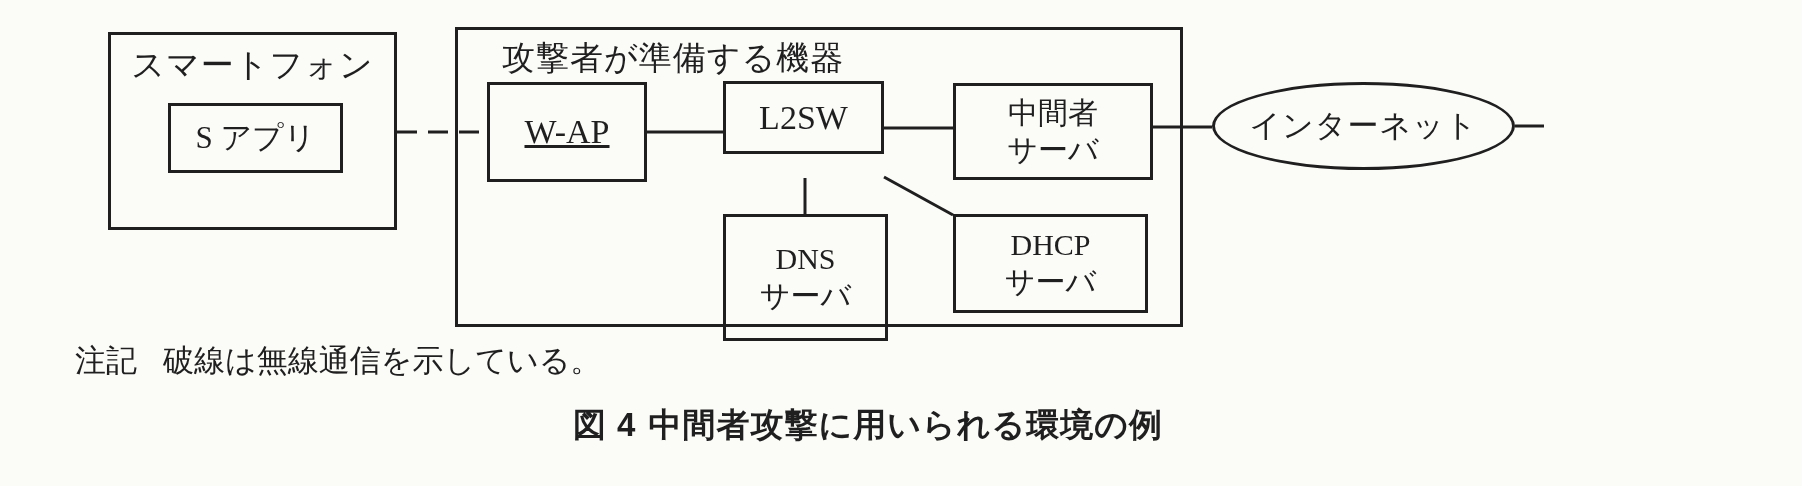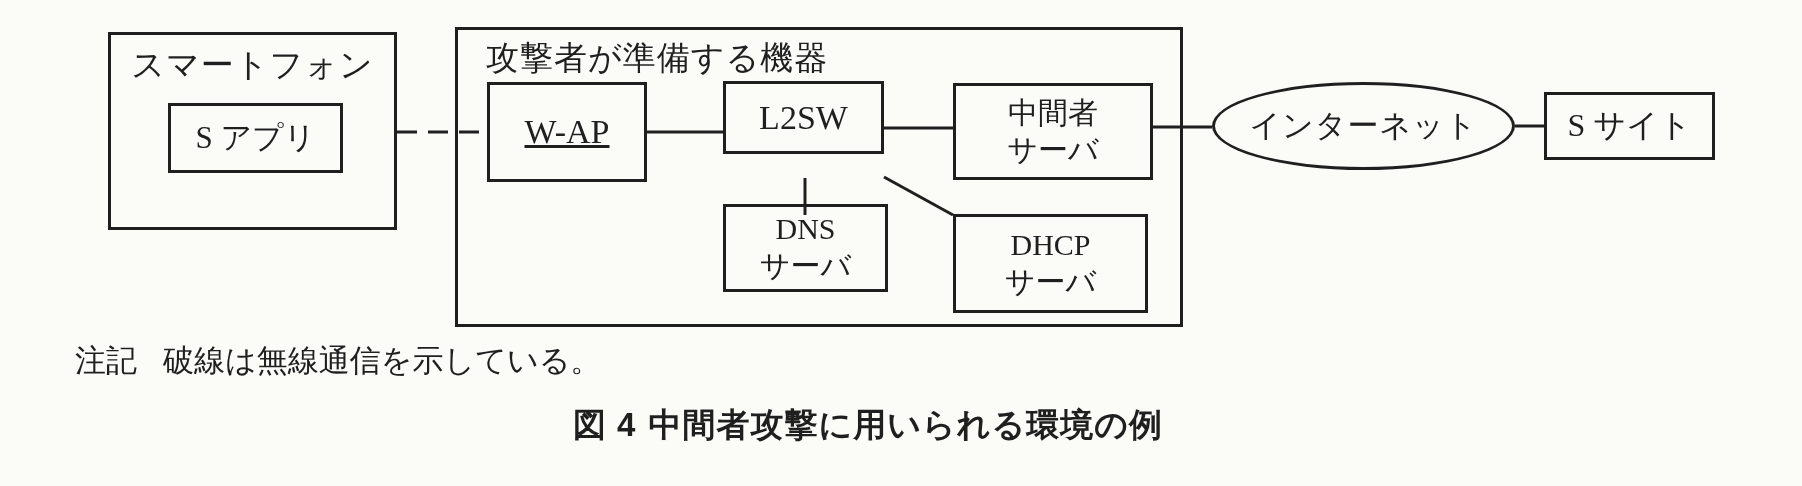--- a/index.html
+++ b/index.html
@@ -50,27 +50,27 @@
   
   .smartphone{left:108px;top:32px;width:289px;height:198px;}
   .smartphone-label{
     position:absolute;left:0;top:8px;width:100%;
     text-align:center;font-size:33px;letter-spacing:1px;
   }
   .sapp{left:57px;top:68px;width:175px;height:70px;font-size:31px;}
   
   .attacker{left:455px;top:27px;width:728px;height:300px;}
   .attacker-label{
-    position:absolute;left:28px;top:6px;
+    position:absolute;left:44px;top:6px;
     font-size:33px;letter-spacing:1px;white-space:nowrap;
   }
   .wap{left:487px;top:82px;width:160px;height:100px;font-size:34px;text-decoration:underline;}
   .l2sw{left:723px;top:81px;width:161px;height:73px;font-size:34px;}
   .mitm{left:953px;top:83px;width:200px;height:97px;font-size:30px;}
-  .dns{left:723px;top:204px;width:165px;height:88px;font-size:30px;}
+  .dns{left:723px;top:214px;width:165px;height:127px;font-size:30px;}
   .dhcp{left:953px;top:214px;width:195px;height:99px;font-size:30px;}
   .internet{
     left:1212px;top:82px;width:303px;height:88px;
     border-radius:50%;
     font-size:31px;letter-spacing:1px;
   }
   .ssite{left:1544px;top:92px;width:171px;height:68px;font-size:32px;}
   
   .note{
     position:absolute;left:75px;top:340px;
@@ -119,21 +119,20 @@
 サーバ</div>
 
   <div class="box node dns">DNS
 サーバ</div>
 
   <div class="box node dhcp">DHCP
 サーバ</div>
 
   <div class="box node internet">インターネット</div>
 
-  <div class="box node ssite">S サイト</div>
 
   <div class="note">
     <span class="note-label">注記</span><span class="note-text">破線は無線通信を示している。</span>
   </div>
 
   <div class="caption">
     <span class="caption-label">図 4</span><span class="caption-text">中間者攻撃に用いられる環境の例</span>
   </div>
 
 </div>

